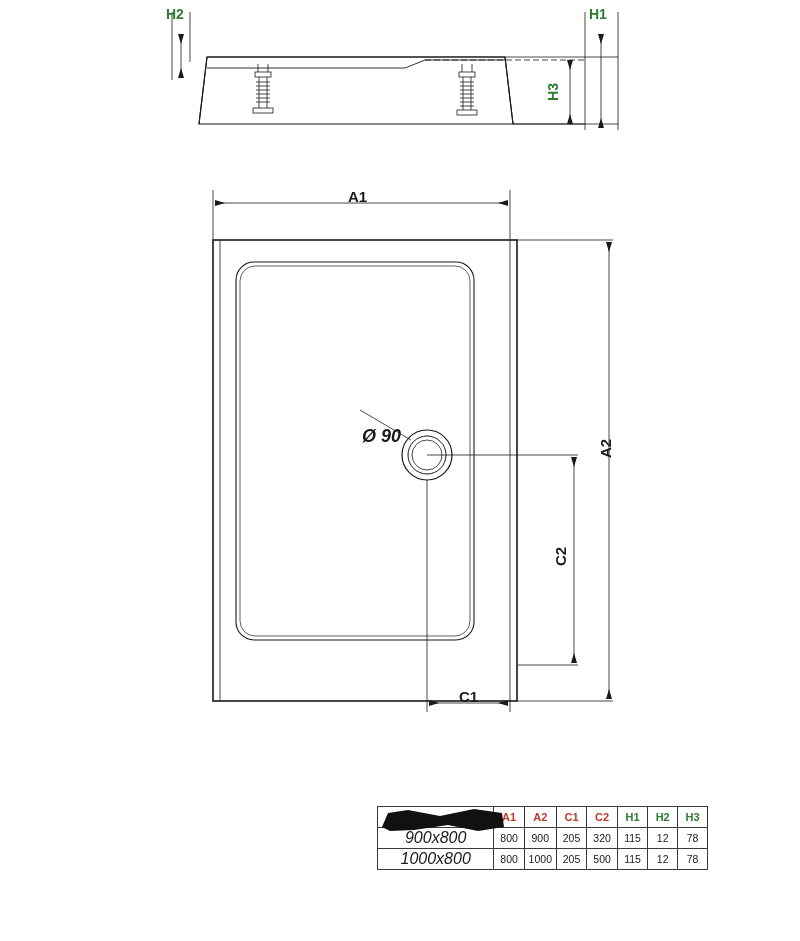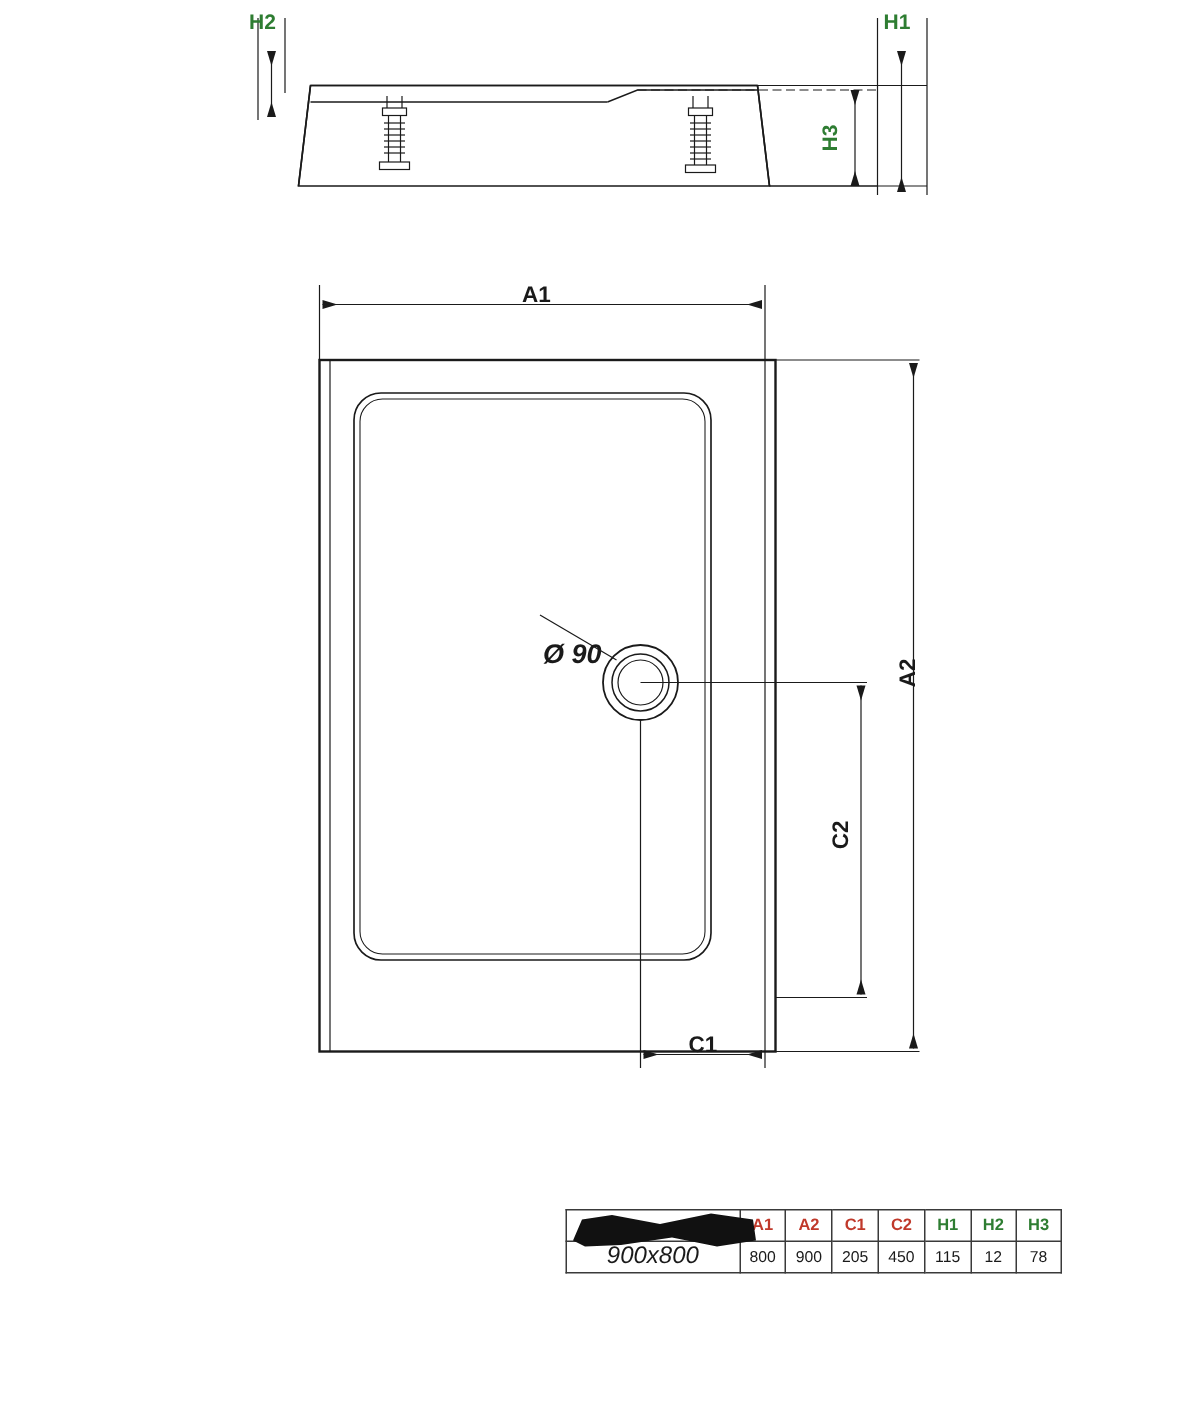--- a/index.html
+++ b/index.html
@@ -192,21 +192,31 @@
         <th class="col-v hdr-green">H2</th>
         <th class="col-v hdr-green">H3</th>
       </tr>
     </thead>
     <tbody>
       <tr>
         <td class="col-name name-cell">900x800</td>
         <td class="col-v">800</td>
         <td class="col-v">900</td>
         <td class="col-v">205</td>
-        <td class="col-v">450</td>
+        <td class="col-v">320</td>
+        <td class="col-v">115</td>
+        <td class="col-v">12</td>
+        <td class="col-v">78</td>
+      </tr>
+      <tr>
+        <td class="col-name name-cell">1000x800</td>
+        <td class="col-v">800</td>
+        <td class="col-v">1000</td>
+        <td class="col-v">205</td>
+        <td class="col-v">500</td>
         <td class="col-v">115</td>
         <td class="col-v">12</td>
         <td class="col-v">78</td>
       </tr>
     </tbody>
   </table>
 
   <svg class="blackout" width="128" height="26" viewBox="0 0 128 26">
     <path d="M4 20 L10 6 L30 3 L62 9 L96 2 L124 6 L126 20 L100 24 L70 18 L36 23 L12 24 Z" fill="#111111"></path>
   </svg>

